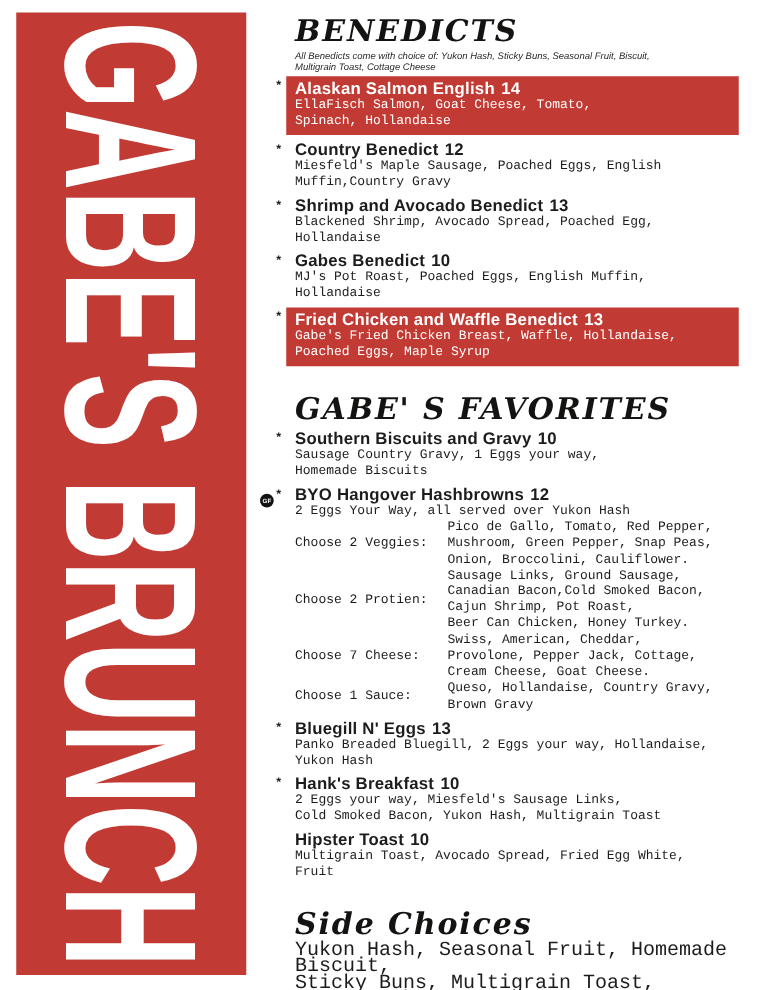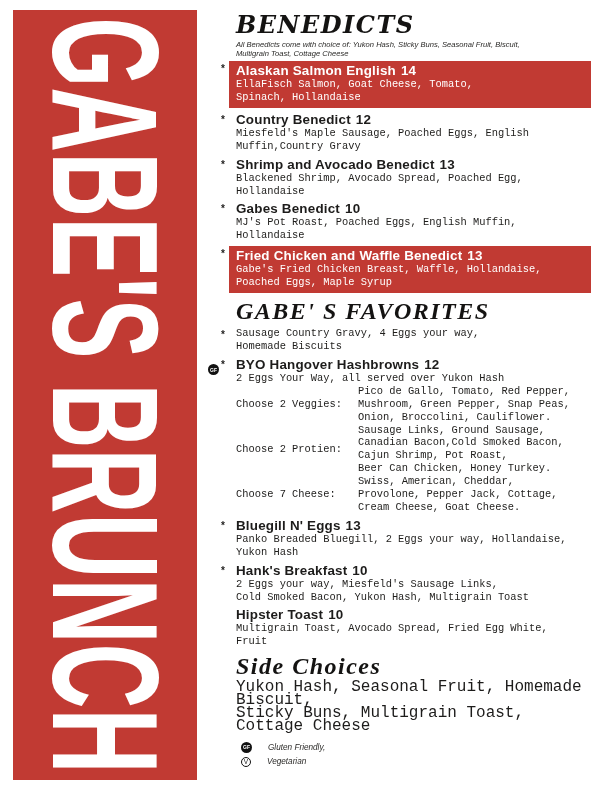--- a/index.html
+++ b/index.html
@@ -128,21 +128,21 @@
   .legend { margin-top: 9px; margin-left: 5px; }
   .legend-row { display: flex; align-items: center; gap: 16px; margin-top: 4px; }
   .legend-label { font-style: italic; font-size: 8.2px; color: #2a2927; }
 
   .sides-desc {
     margin: 1px 0 0 0;
     font-family: Liberation Mono, monospace;
     font-size: 16px; line-height: 12.9px;
     white-space: pre-line;
   }
-  .mt6 { margin-top: 4px; font-family: Liberation Serif, serif; }
+  .mt6 { margin-top: 20px; }
 </style>
 </head>
 <body>
 
 <div class="banner"></div>
 <div class="banner-rot">
   <span class="banner-text">GABE'S BRUNCH</span>
 </div>
 
 <div class="content">
@@ -183,21 +183,22 @@
     <span class="marker">*</span>
     <div class="item-title"><span>Fried Chicken and Waffle Benedict</span><span class="price">13</span></div>
     <p class="desc">Gabe's Fried Chicken Breast, Waffle, Hollandaise,
 Poached Eggs, Maple Syrup</p>
   </div>
 
   <h1 class="script mt6">GABE' S FAVORITES</h1>
 
   <div class="item" style="margin-top:2px">
     <span class="marker">*</span>
-    <p class="desc">Sausage Country Gravy, 4 Eggs your way,
+    <div class="item-title"><span>Southern Biscuits and Gravy</span><span class="price">10</span></div>
+    <p class="desc">Sausage Country Gravy, 1 Eggs your way,
 Homemade Biscuits</p>
   </div>
 
   <div class="item">
     <span class="gf-pos"><span class="gf-badge">GF</span></span>
     <span class="marker">*</span>
     <div class="item-title"><span>BYO Hangover Hashbrowns</span><span class="price">12</span></div>
     <p class="desc">2 Eggs Your Way, all served over Yukon Hash</p>
     <div class="choose-row">
       <span class="choose-label">Choose 2 Veggies:</span>
@@ -211,20 +212,25 @@
 Canadian Bacon,Cold Smoked Bacon,
 Cajun Shrimp, Pot Roast,
 Beer Can Chicken, Honey Turkey.</p>
     </div>
     <div class="choose-row">
       <span class="choose-label">Choose 7 Cheese:</span>
       <p class="desc choose-options">Swiss, American, Cheddar,
 Provolone, Pepper Jack, Cottage,
 Cream Cheese, Goat Cheese.</p>
     </div>
+    <div class="choose-row">
+      <span class="choose-label">Choose 1 Sauce:</span>
+      <p class="desc choose-options">Queso, Hollandaise, Country Gravy,
+Brown Gravy</p>
+    </div>
   </div>
 
   <div class="item">
     <span class="marker">*</span>
     <div class="item-title"><span>Bluegill N' Eggs</span><span class="price">13</span></div>
     <p class="desc">Panko Breaded Bluegill, 2 Eggs your way, Hollandaise,
 Yukon Hash</p>
   </div>
 
   <div class="item">

